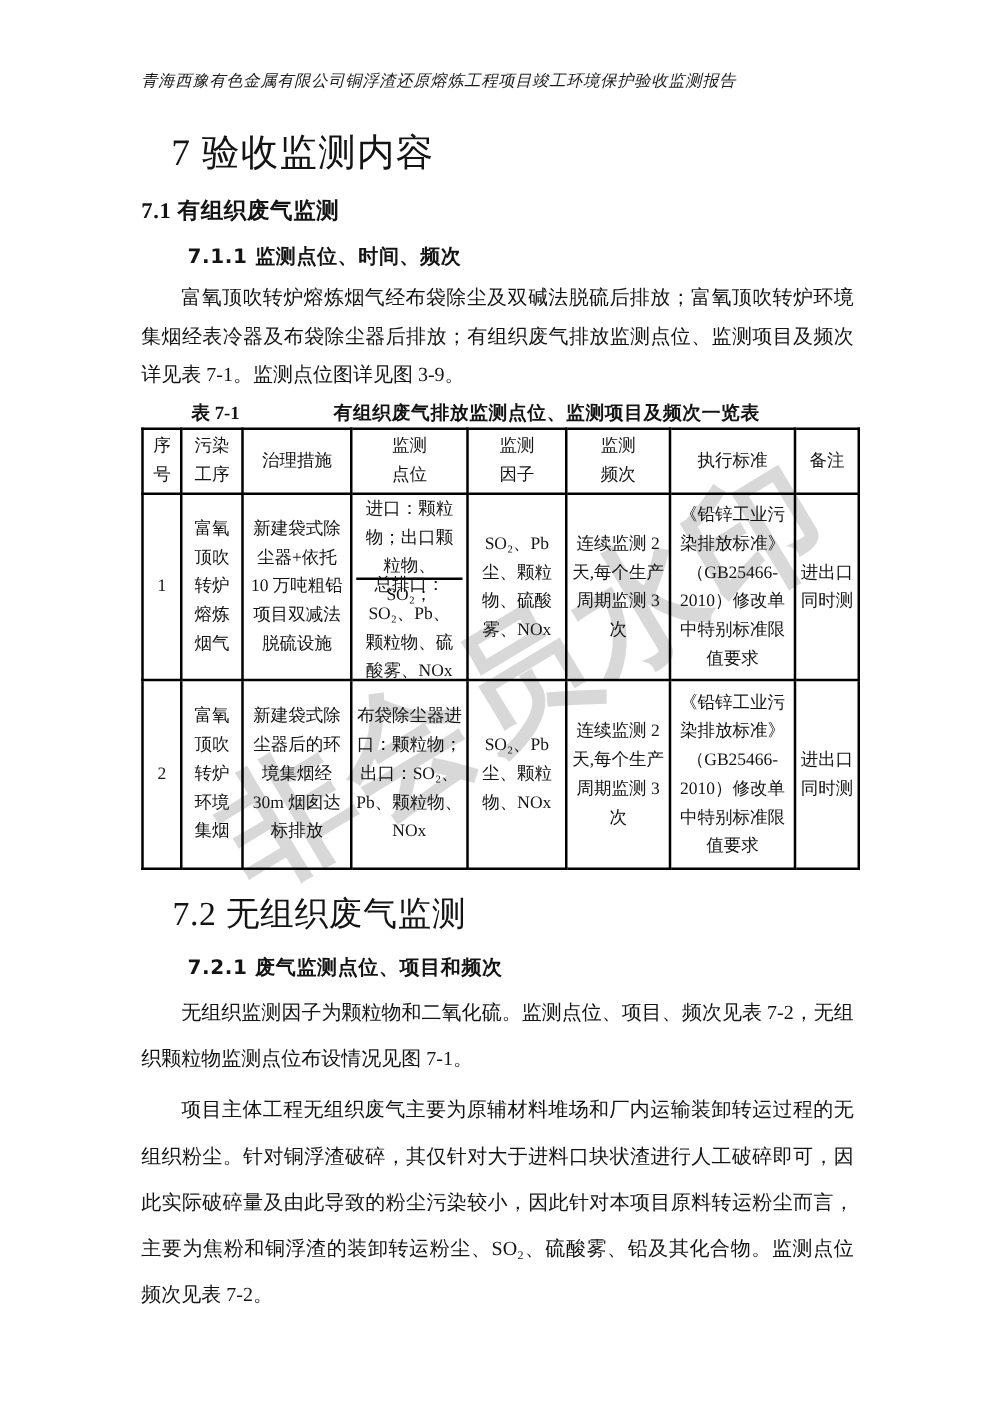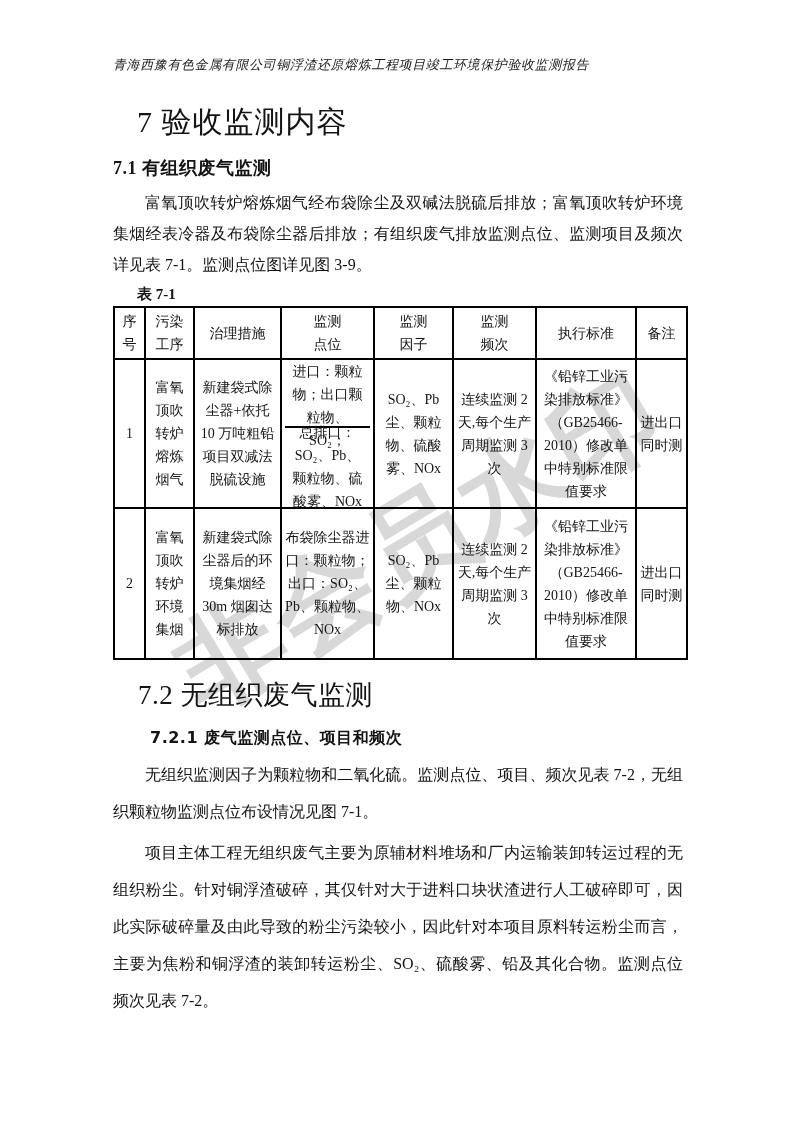--- a/index.html
+++ b/index.html
@@ -27,21 +27,21 @@
   .h2b { font-size:27px; font-weight:normal; margin-top:17px; letter-spacing:0.5px;margin-left:25px; }
   .h3 { font-size:16px; font-weight:bold; margin-top:15px; margin-left:37px;
         font-family:"DejaVu Sans","Liberation Sans",sans-serif; letter-spacing:0.5px; }
 
   .body-p { font-size:16px; text-align:justify; text-indent:2em; }
   .p1 { margin-top:7px; line-height:31px; }
   .p2 { margin-top:7px; line-height:37px; }
   .p3 { margin-top:4px; line-height:37px; }
 
   .table-caption { margin-top:5px; font-weight:bold; font-size:15px; display:flex; align-items:baseline; }
-  .cap-label { margin-left:24px; white-space:nowrap; }
+  .cap-label { margin-left:40px; white-space:nowrap; }
   .cap-title { flex:1; text-align:center; letter-spacing:0.5px; }
 
   table.t71 { border-collapse:collapse; table-layout:fixed; width:573px; margin-top:2px; }
   table.t71 th, table.t71 td {
     border:2px solid #000; text-align:center; vertical-align:middle;
     font-size:14px; line-height:23px; font-weight:normal; padding:2px 3px;
     overflow:hidden;
   }
   table.t71 thead tr { height:50px; }
   table.t71 th { white-space:pre-line; }
@@ -63,25 +63,27 @@
 <div class="watermark">非会员水印</div>
 
 <div class="page">
 
   <div class="doc-header">青海西豫有色金属有限公司铜浮渣还原熔炼工程项目竣工环境保护验收监测报告</div>
 
   <div class="h1">7 验收监测内容</div>
 
   <div class="h2">7.1 有组织废气监测</div>
 
+  <div class="h3">7.1.1 监测点位、时间、频次</div>
 
   <p class="body-p p1">富氧顶吹转炉熔炼烟气经布袋除尘及双碱法脱硫后排放；富氧顶吹转炉环境集烟经表冷器及布袋除尘器后排放；有组织废气排放监测点位、监测项目及频次详见表 7-1。监测点位图详见图 3-9。</p>
 
   <div class="table-caption">
     <span class="cap-label">表 7-1</span>
+    <span class="cap-title">有组织废气排放监测点位、监测项目及频次一览表</span>
   </div>
 
   <table class="t71">
     <colgroup>
       <col style="width:31px">
         <col style="width:49px">
         <col style="width:87px">
         <col style="width:93px">
       <col style="width:79px">
         <col style="width:83px">

